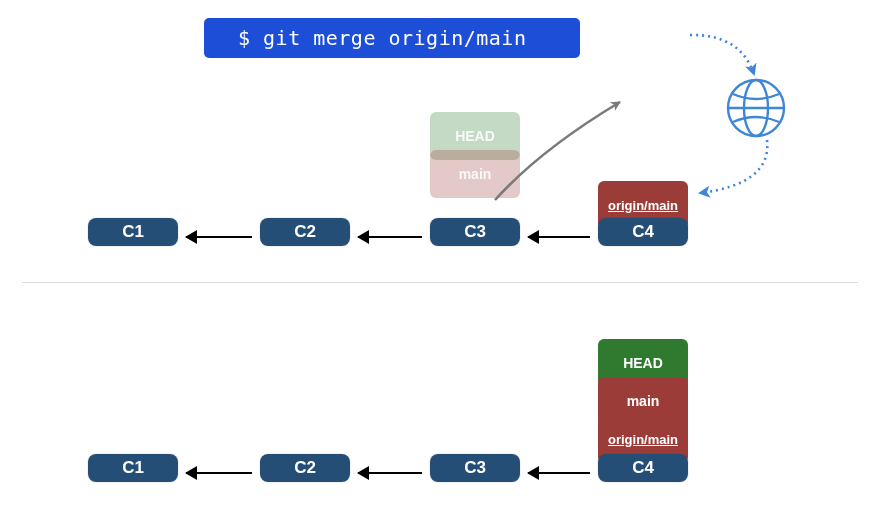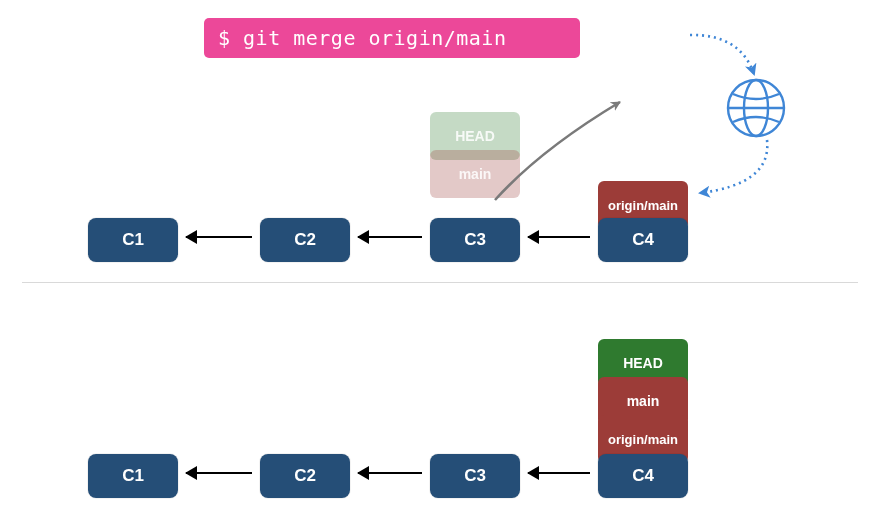--- a/index.html
+++ b/index.html
@@ -16,35 +16,35 @@
     position: relative;
     width: 880px;
     height: 513px;
   }
   .cmdbar {
     position: absolute;
     left: 204px;
     top: 18px;
     width: 376px;
     height: 40px;
-    background: #ec4899;
+    background: #1d4ed8;
     color: #fff;
     border-radius: 5px;
     font-family: "Menlo", "Consolas", monospace;
     font-size: 20px;
     line-height: 40px;
-    padding-left: 14px;
+    padding-left: 34px;
     box-sizing: border-box;
     letter-spacing: 0.5px;
   }
 
   .commit {
     position: absolute;
     width: 90px;
-    height: 44px;
+    height: 28px;
     background: #254e77;
     color: #fff;
     border-radius: 8px;
     font-weight: 700;
     font-size: 17px;
     display: flex;
     align-items: center;
     justify-content: center;
     box-shadow: 0 0 0 1px rgba(0,0,0,0.05);
   }
@@ -55,21 +55,21 @@
     border-radius: 6px;
     color: #fff;
     font-weight: 700;
     font-size: 14px;
     display: flex;
     align-items: center;
     justify-content: center;
   }
   .chip.head  { background: #2f7a2f; }
   .chip.main  { background: #9c3c38; }
-  .chip.orig  { background: #9c3c38; font-size: 13px; }
+  .chip.orig  { background: #9c3c38; font-size: 13px; text-decoration: underline; }
   .chip.faded-head { background: rgba(47,122,47,0.28); color: rgba(255,255,255,0.85); }
   .chip.faded-main { background: rgba(156,60,56,0.28); color: rgba(255,255,255,0.85); }
 
   .arrow {
     position: absolute;
     height: 2px;
     background: #000;
   }
   .arrow::before {
     content: "";

